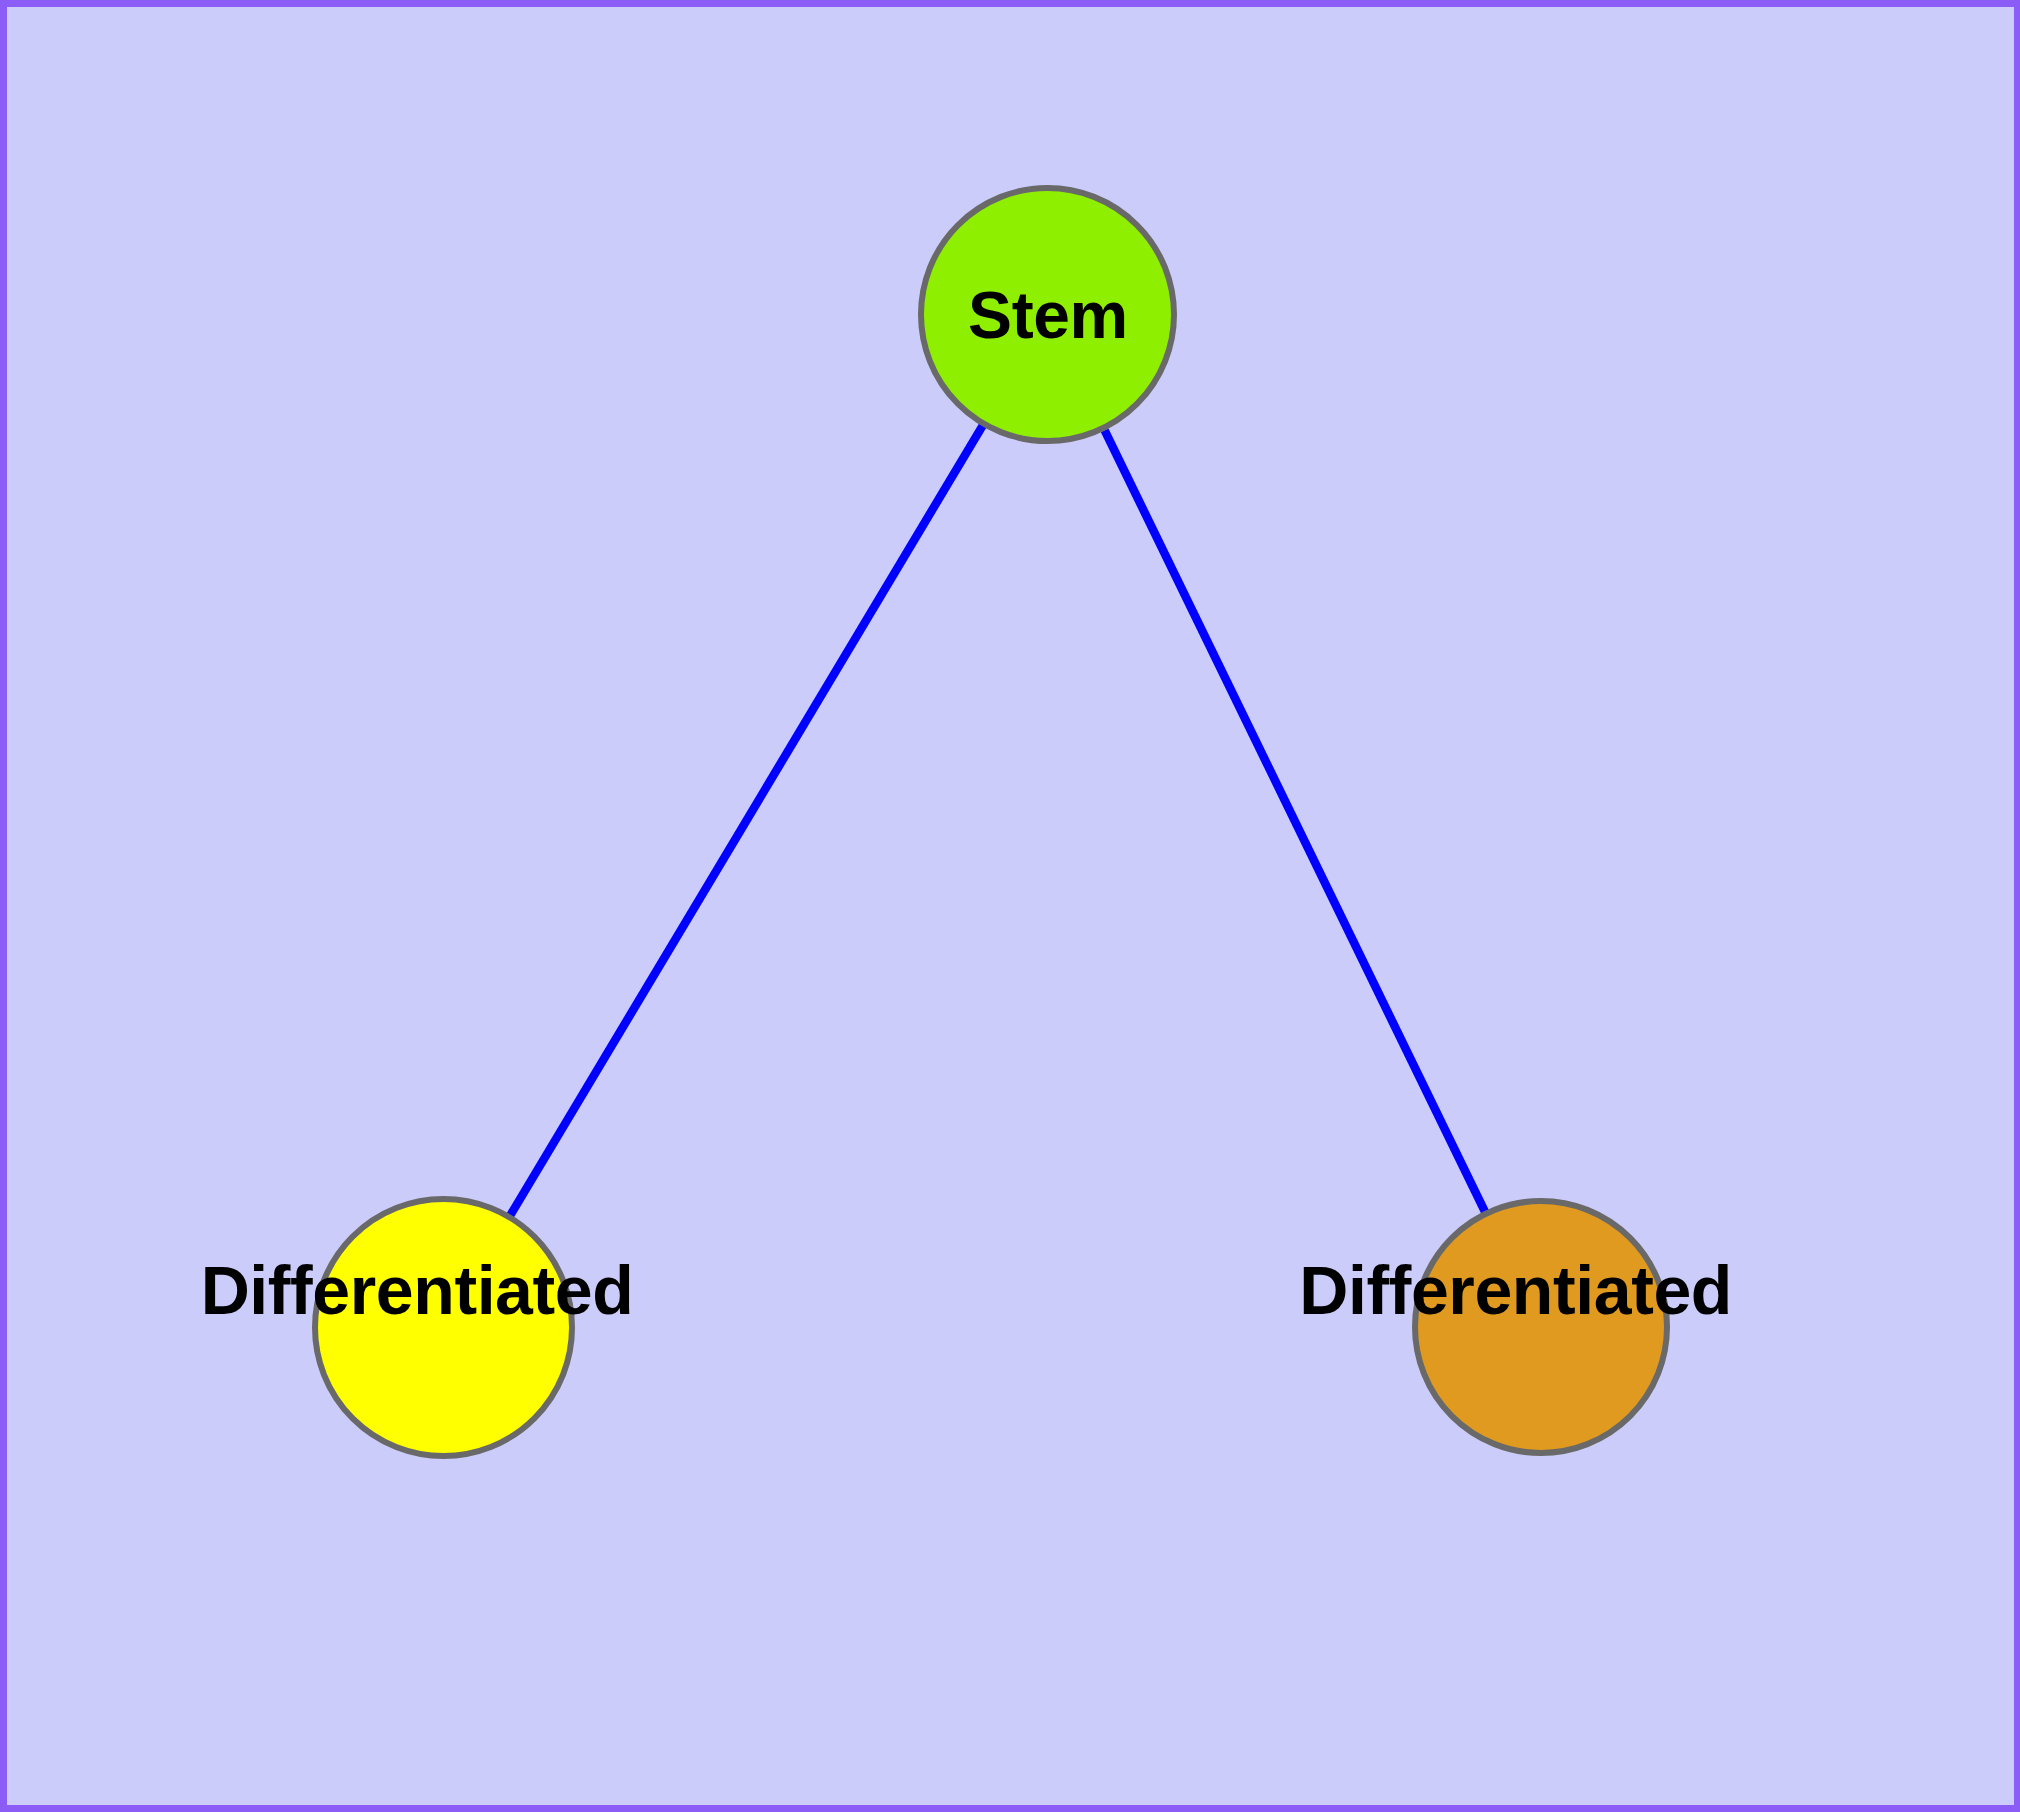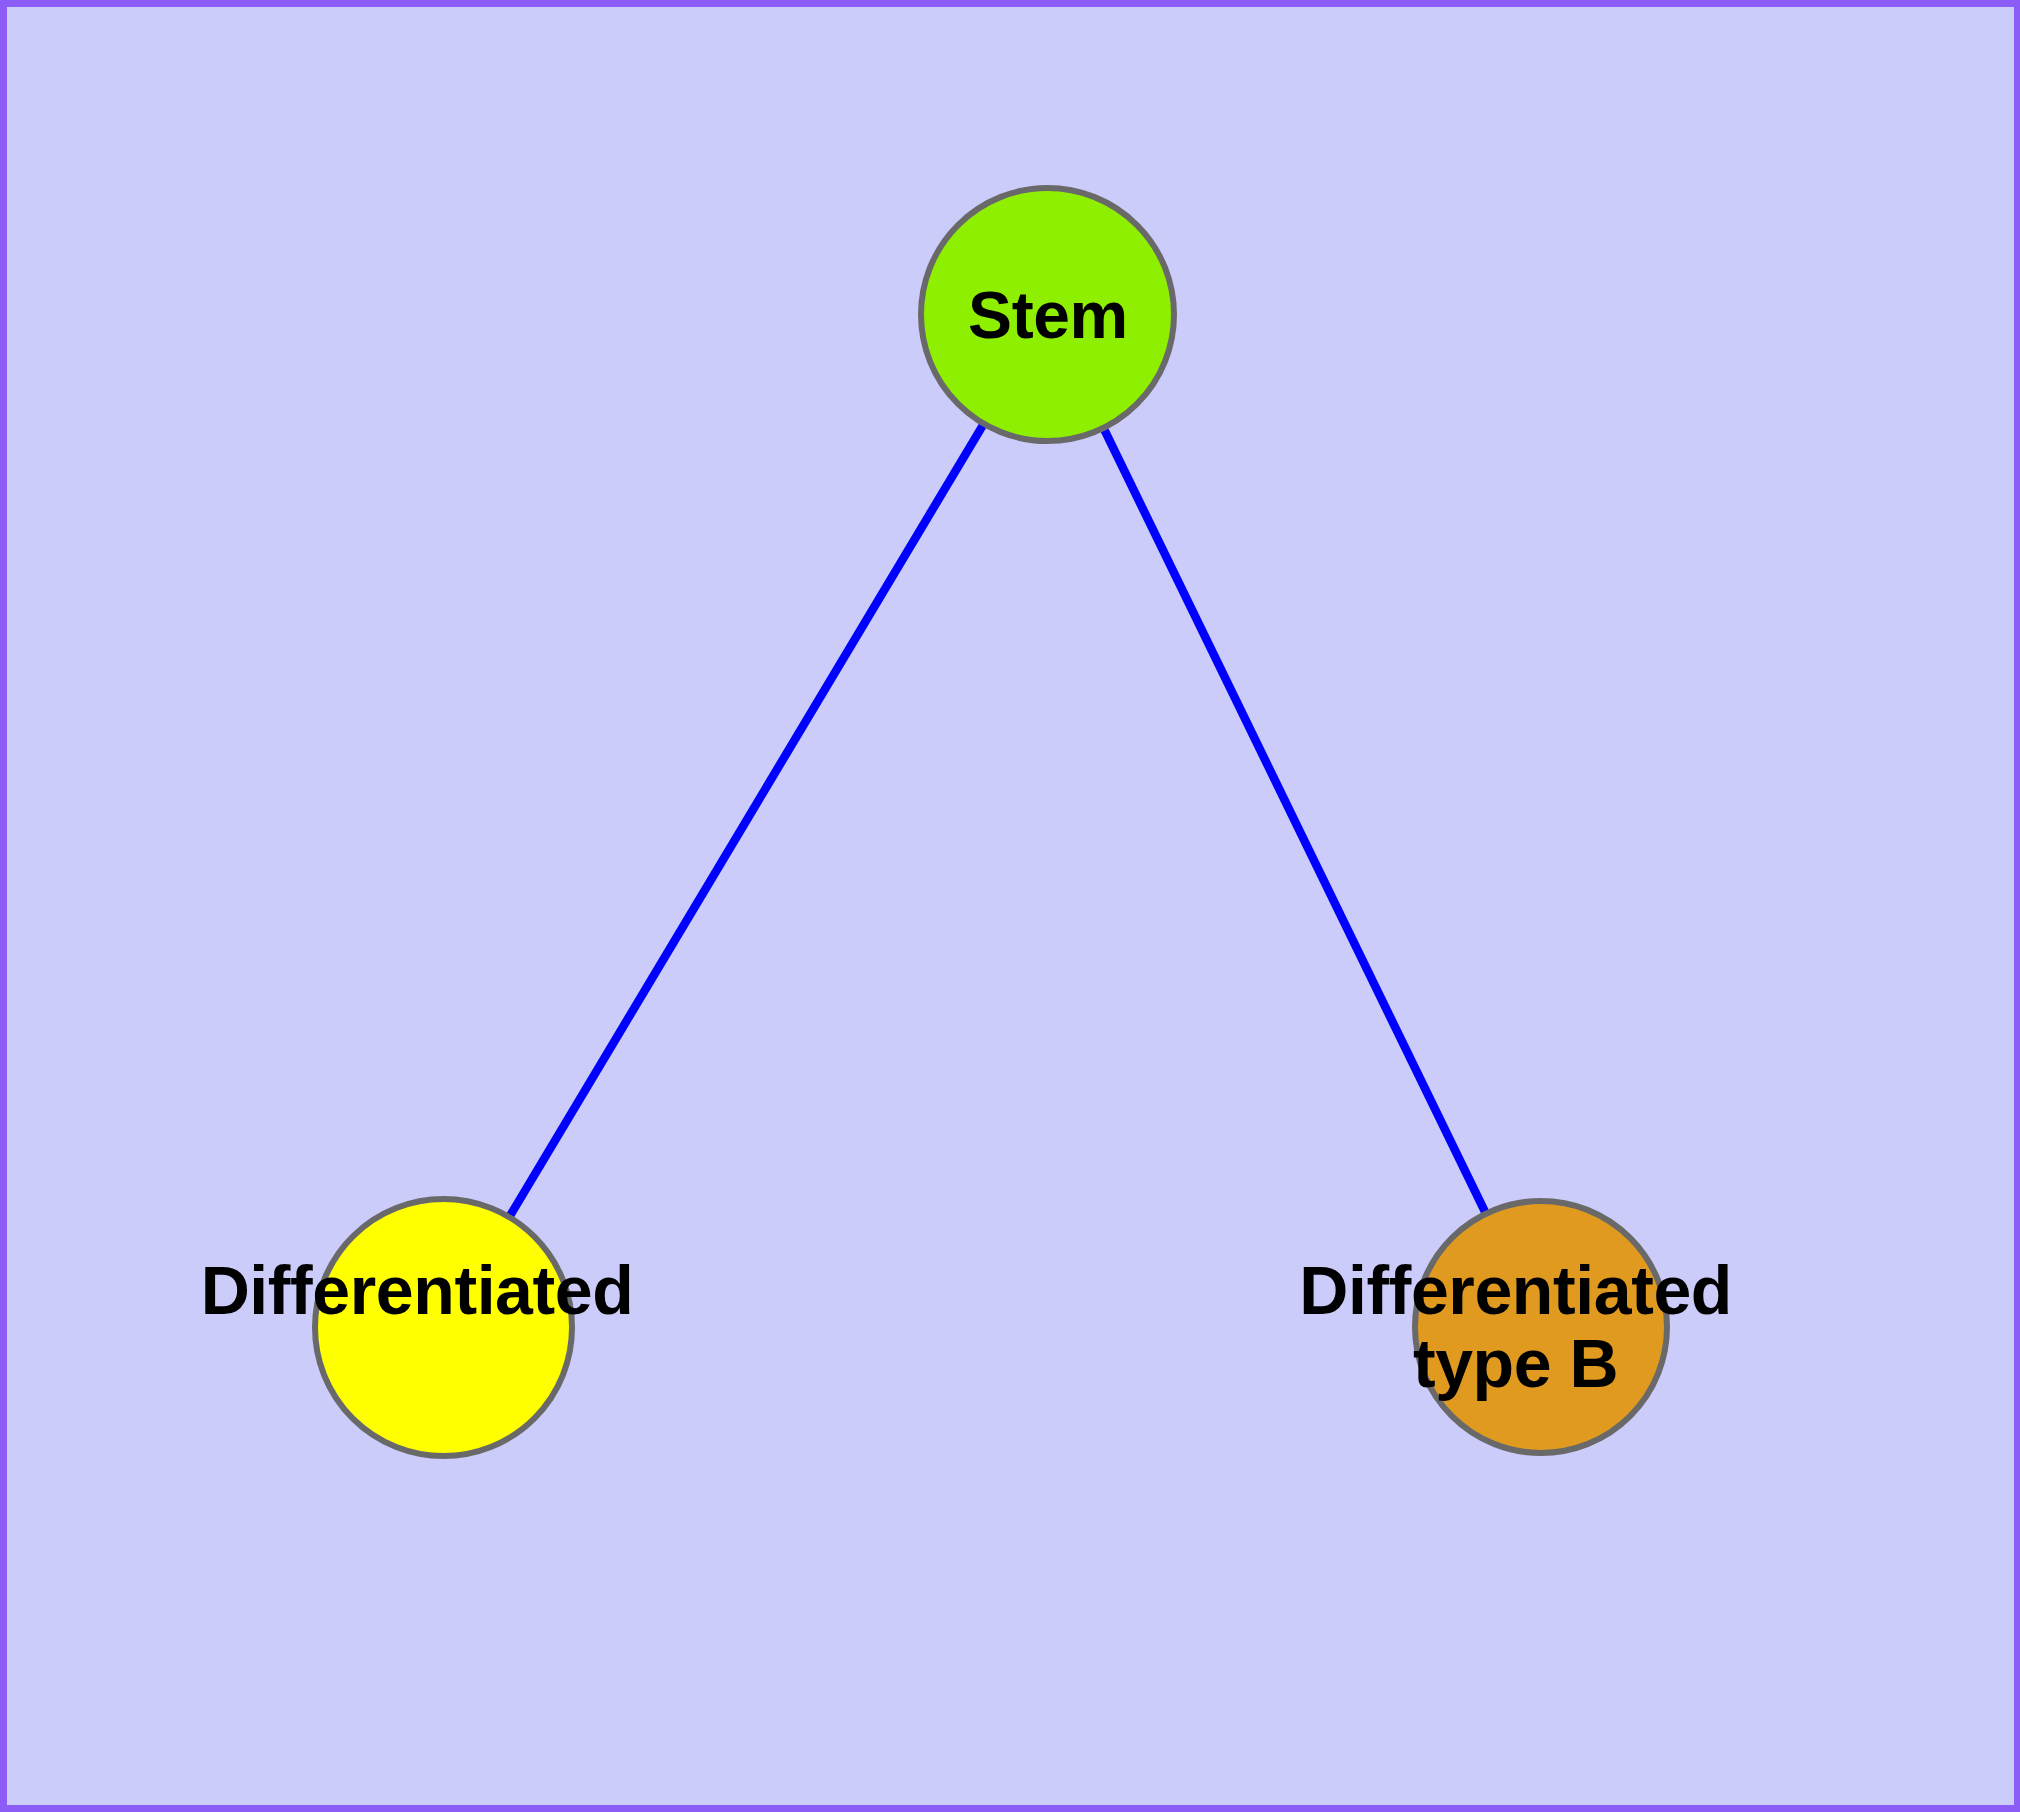--- a/index.html
+++ b/index.html
@@ -75,18 +75,17 @@
     <div class="node-circle" id="node-circle-1" style="width: 263px; height: 263px; left: -131px; top: -131px; background: rgb(255, 255, 0); border-color: rgb(105, 105, 105);"></div>
     <div class="node-label" id="node-label-1" style="font-size: 68px; left: 0px; top: 0px; transform: translate(-50%, -50%) translate(-26px, 0px); height: 146px;">
       <div>Differentiated</div>
     </div>
   </div>
 
   <div class="node-group" id="node-group-2" style="left: 1541px; top: 1327px;">
     <div class="node-circle" id="node-circle-2" style="width: 258px; height: 258px; left: -129px; top: -129px; background: rgb(224, 154, 32); border-color: rgb(105, 105, 105);"></div>
     <div class="node-label" id="node-label-2" style="font-size: 68px; left: 0px; top: 0px; transform: translate(-50%, -50%) translate(-25.4px, 0px); height: 146px;">
       <div>Differentiated</div>
-      <div>type B</div>
     </div>
   </div>
 
 </div>
 
 
 </body></html>

